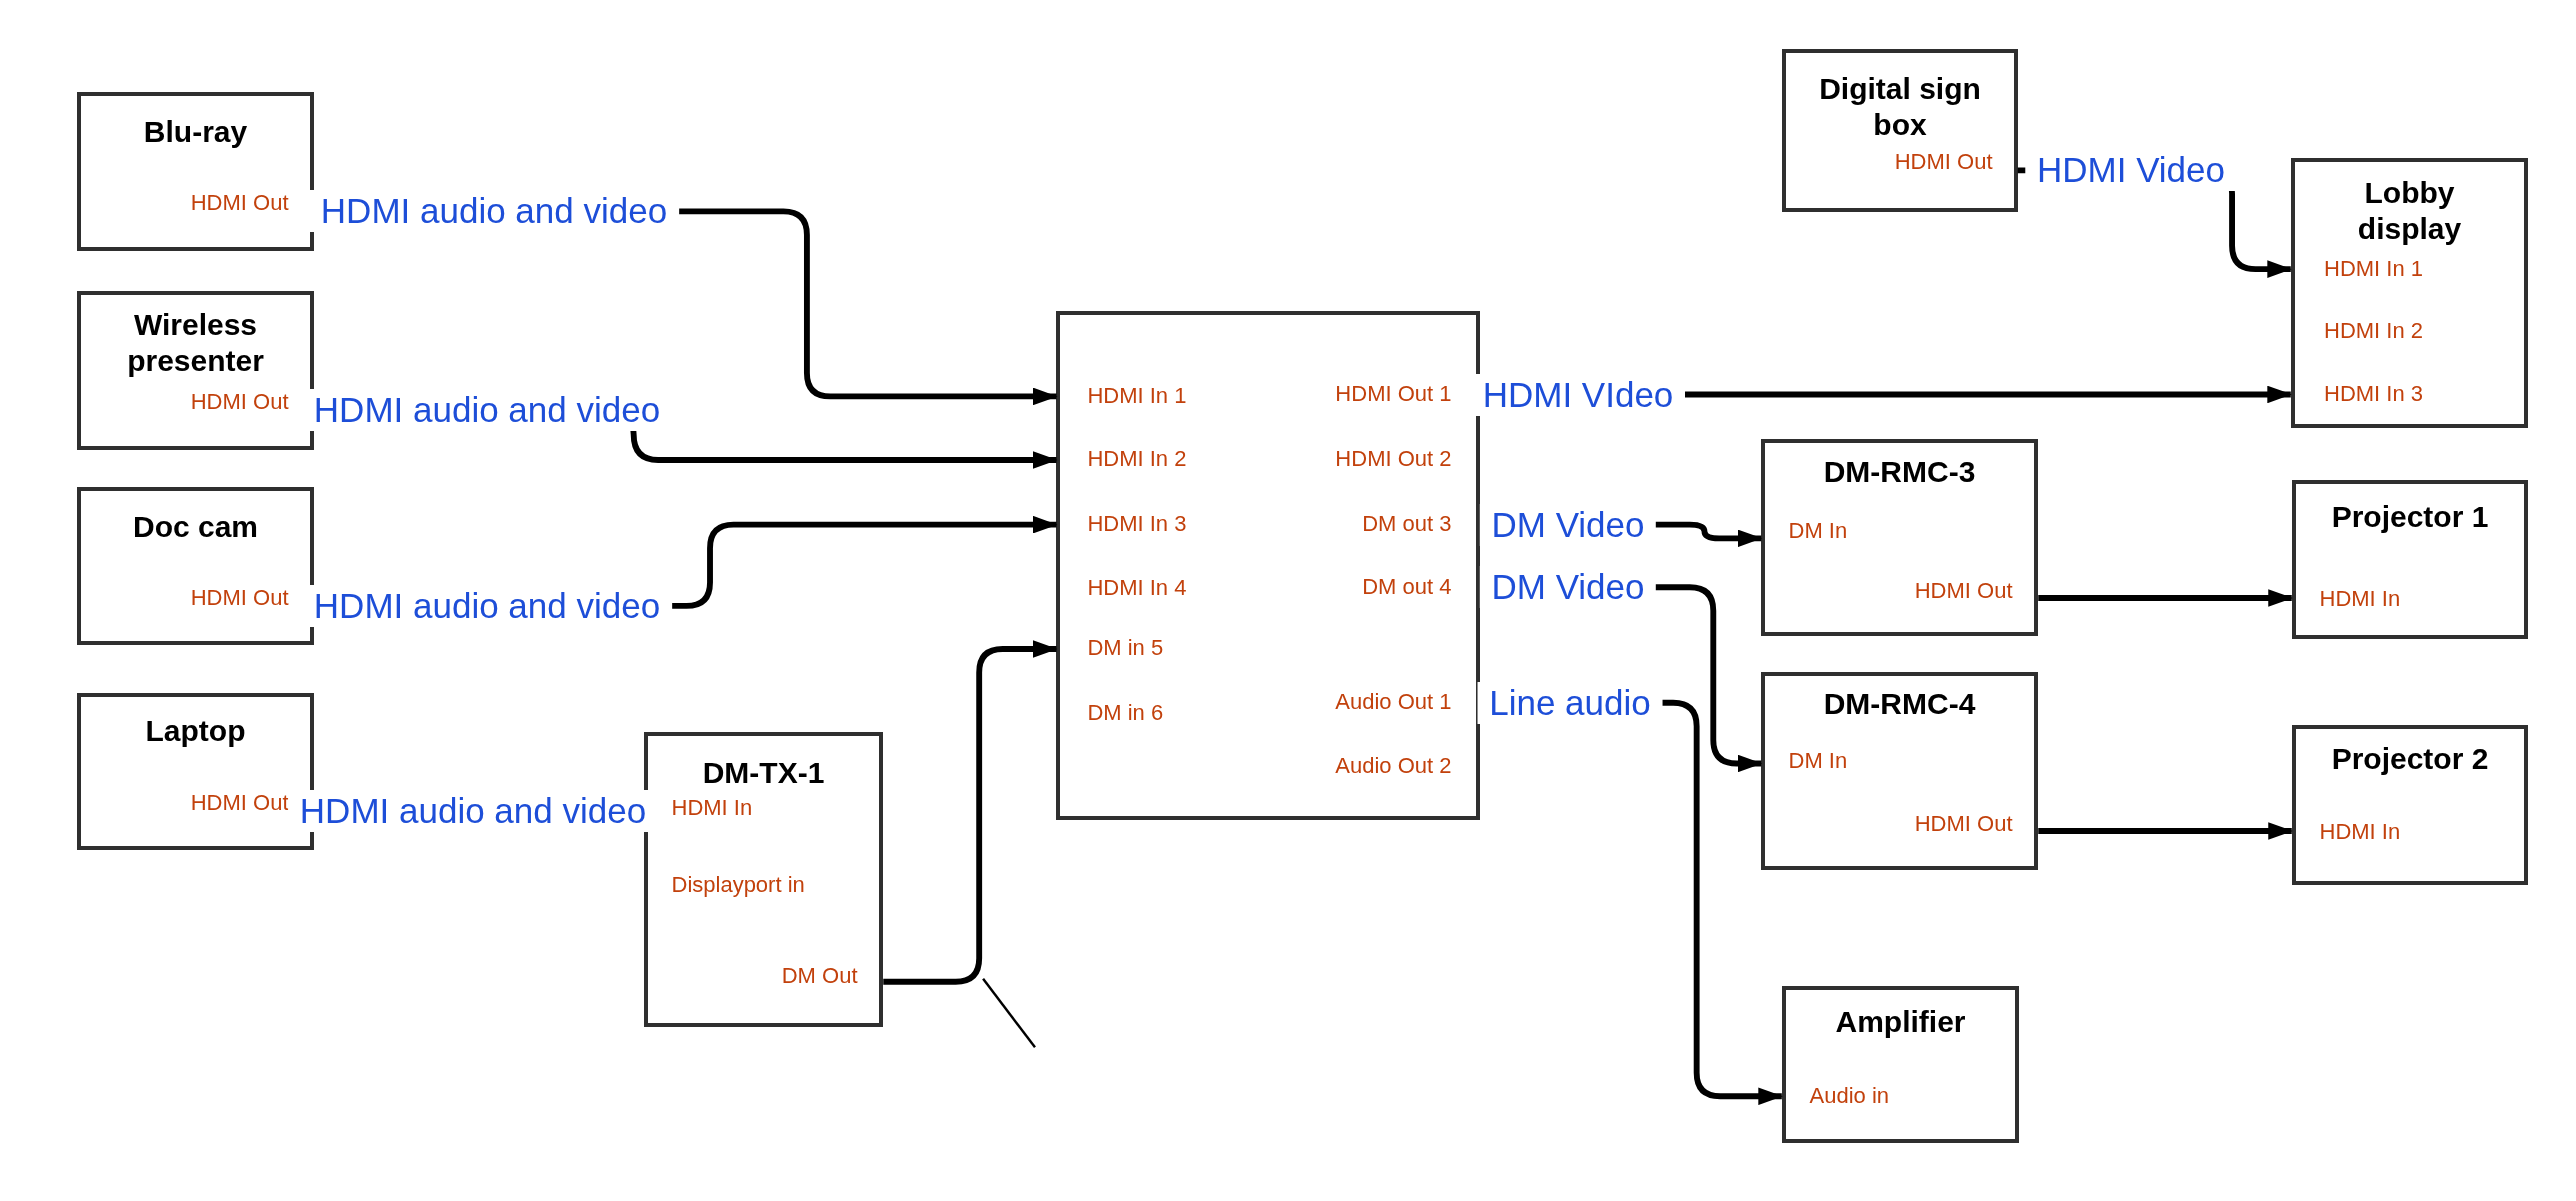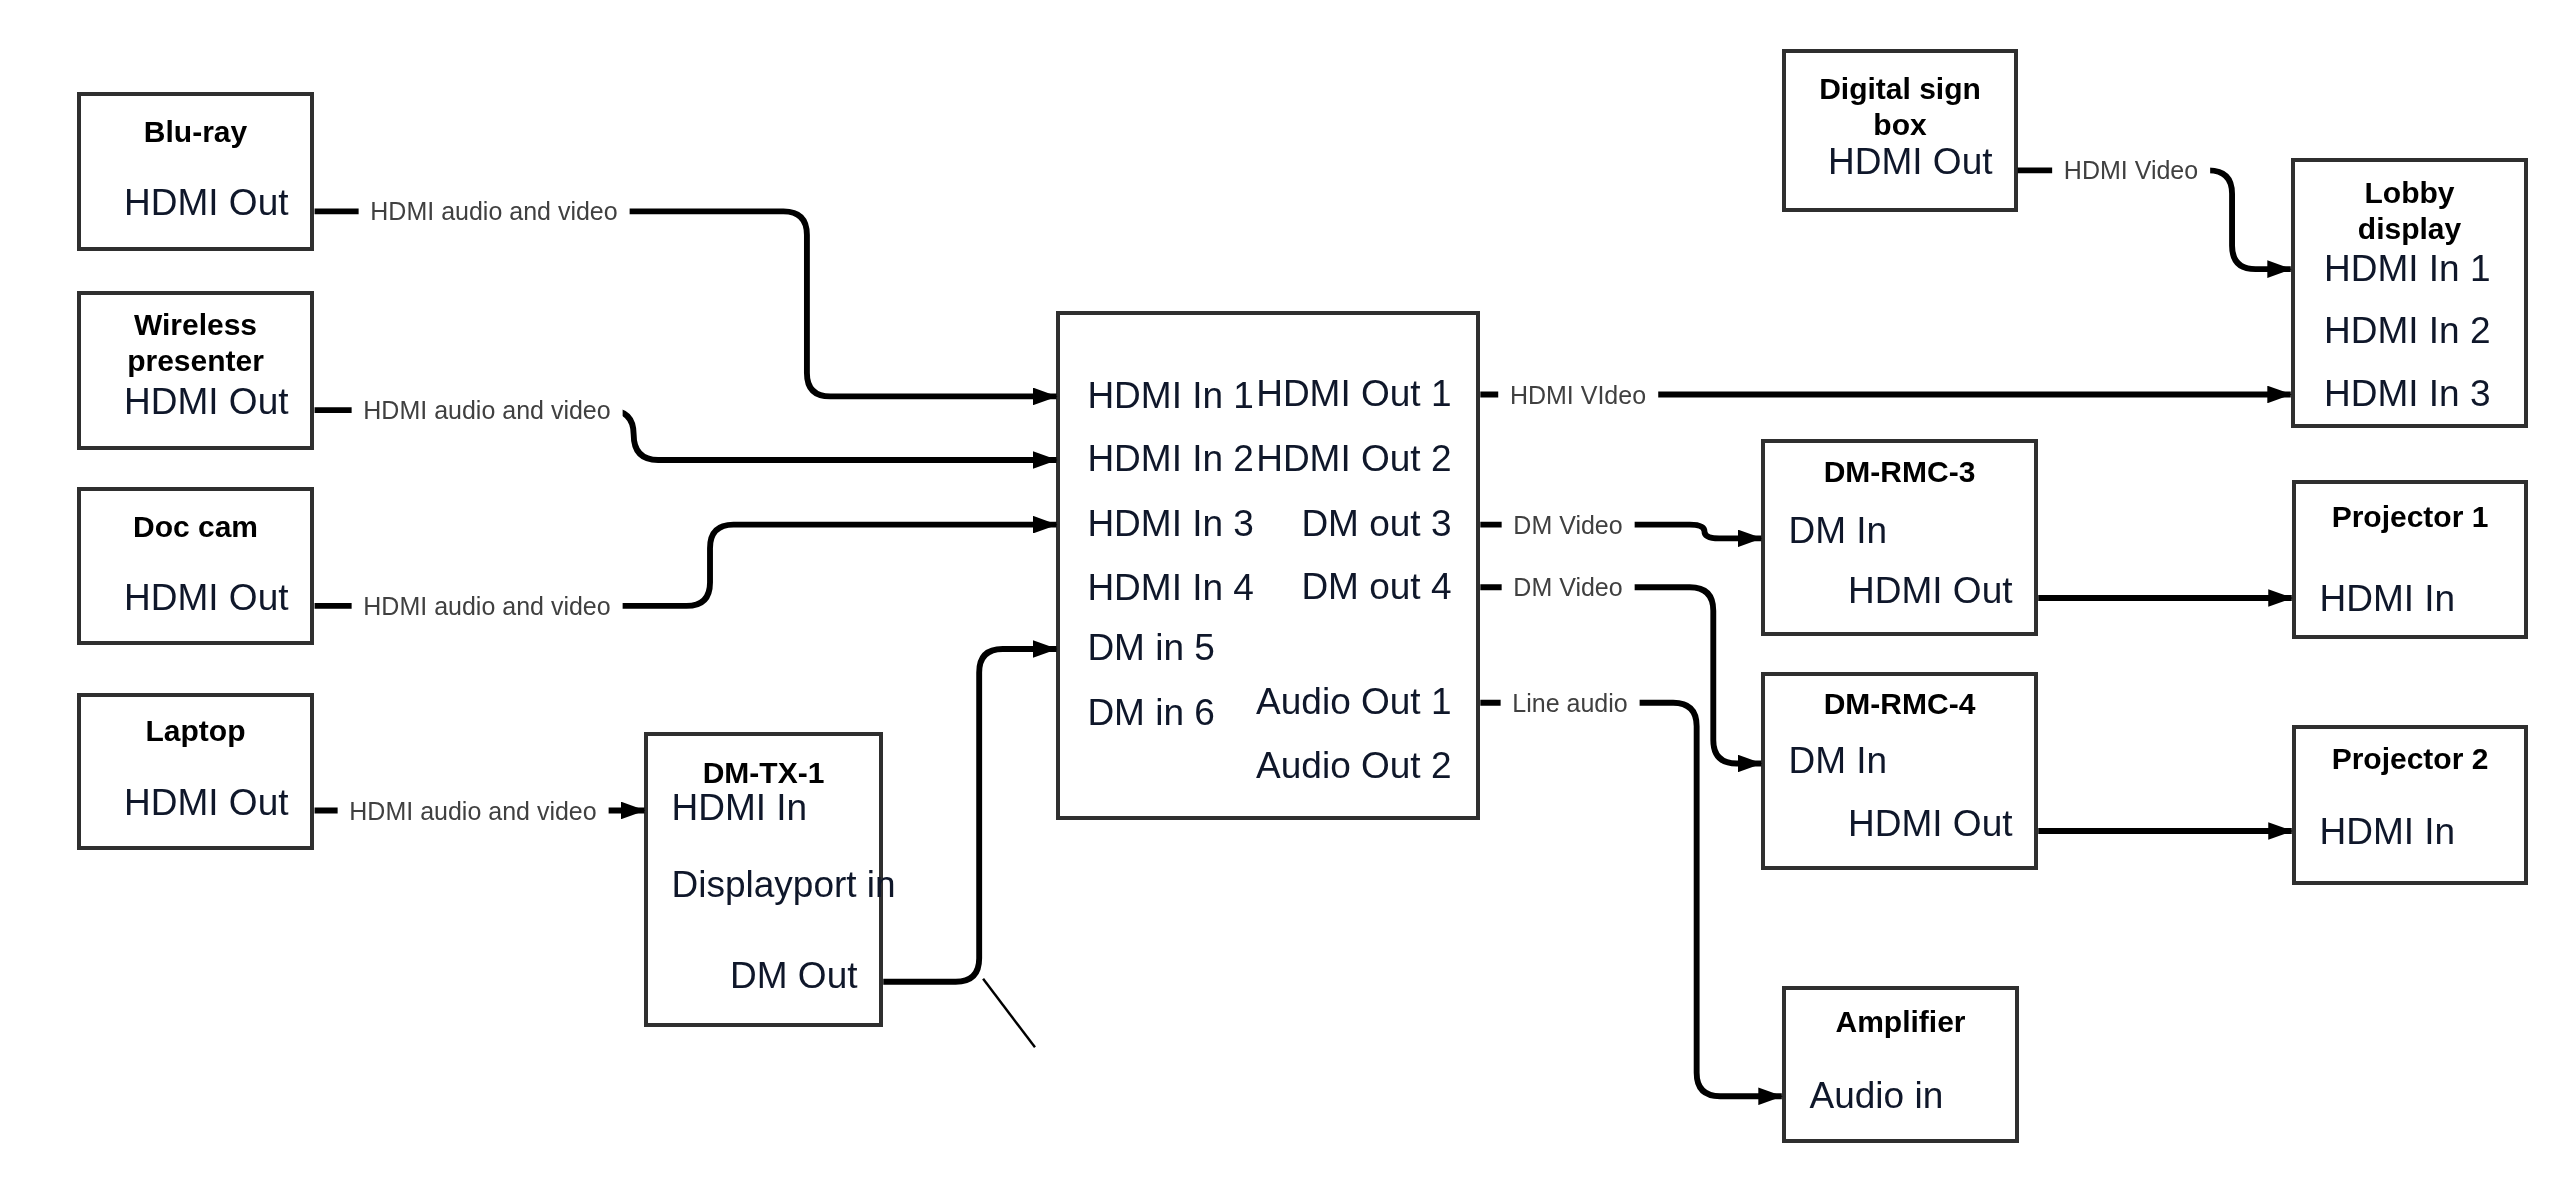--- a/index.html
+++ b/index.html
@@ -11,30 +11,30 @@
   .node{
     position:absolute;background:#ffffff;border:4.9px solid #2f2f2f;
     box-sizing:border-box;z-index:1;
   }
   .node .title{
     position:absolute;left:0;right:0;text-align:center;font-weight:bold;
     font-size:30px;line-height:33px;color:#000;white-space:nowrap;
   }
   .node .title.two{line-height:36px;}
   .port{
-    position:absolute;left:23.5px;right:21.5px;font-size:37px;line-height:33px;
-    color:#0f172a;white-space:nowrap;
+    position:absolute;left:23.5px;right:21.5px;font-size:22px;line-height:33px;
+    color:#c2410c;white-space:nowrap;
   }
   .port.l{text-align:left;}
   .port.r{text-align:right;}
   .pads .port{left:27.4px;right:24.5px;}
   .padl .port{left:29px;}
   .clabel{
     position:absolute;transform:translate(-50%,-50%);background:#ffffff;
-    padding:1px 11.7px;font-size:25px;color:#404040;white-space:nowrap;z-index:3;
+    padding:1px 11.7px;font-size:35px;color:#1d4ed8;white-space:nowrap;z-index:3;
   }
   .note{
     position:absolute;border:2.9px dashed #3a3a3a;box-sizing:border-box;background:#ffffff;
     display:flex;flex-direction:column;align-items:center;justify-content:center;
     font-size:23.5px;line-height:28px;color:#0d0d0d;text-align:center;z-index:3;
   }
 </style>
 </head>
 <body>
 

